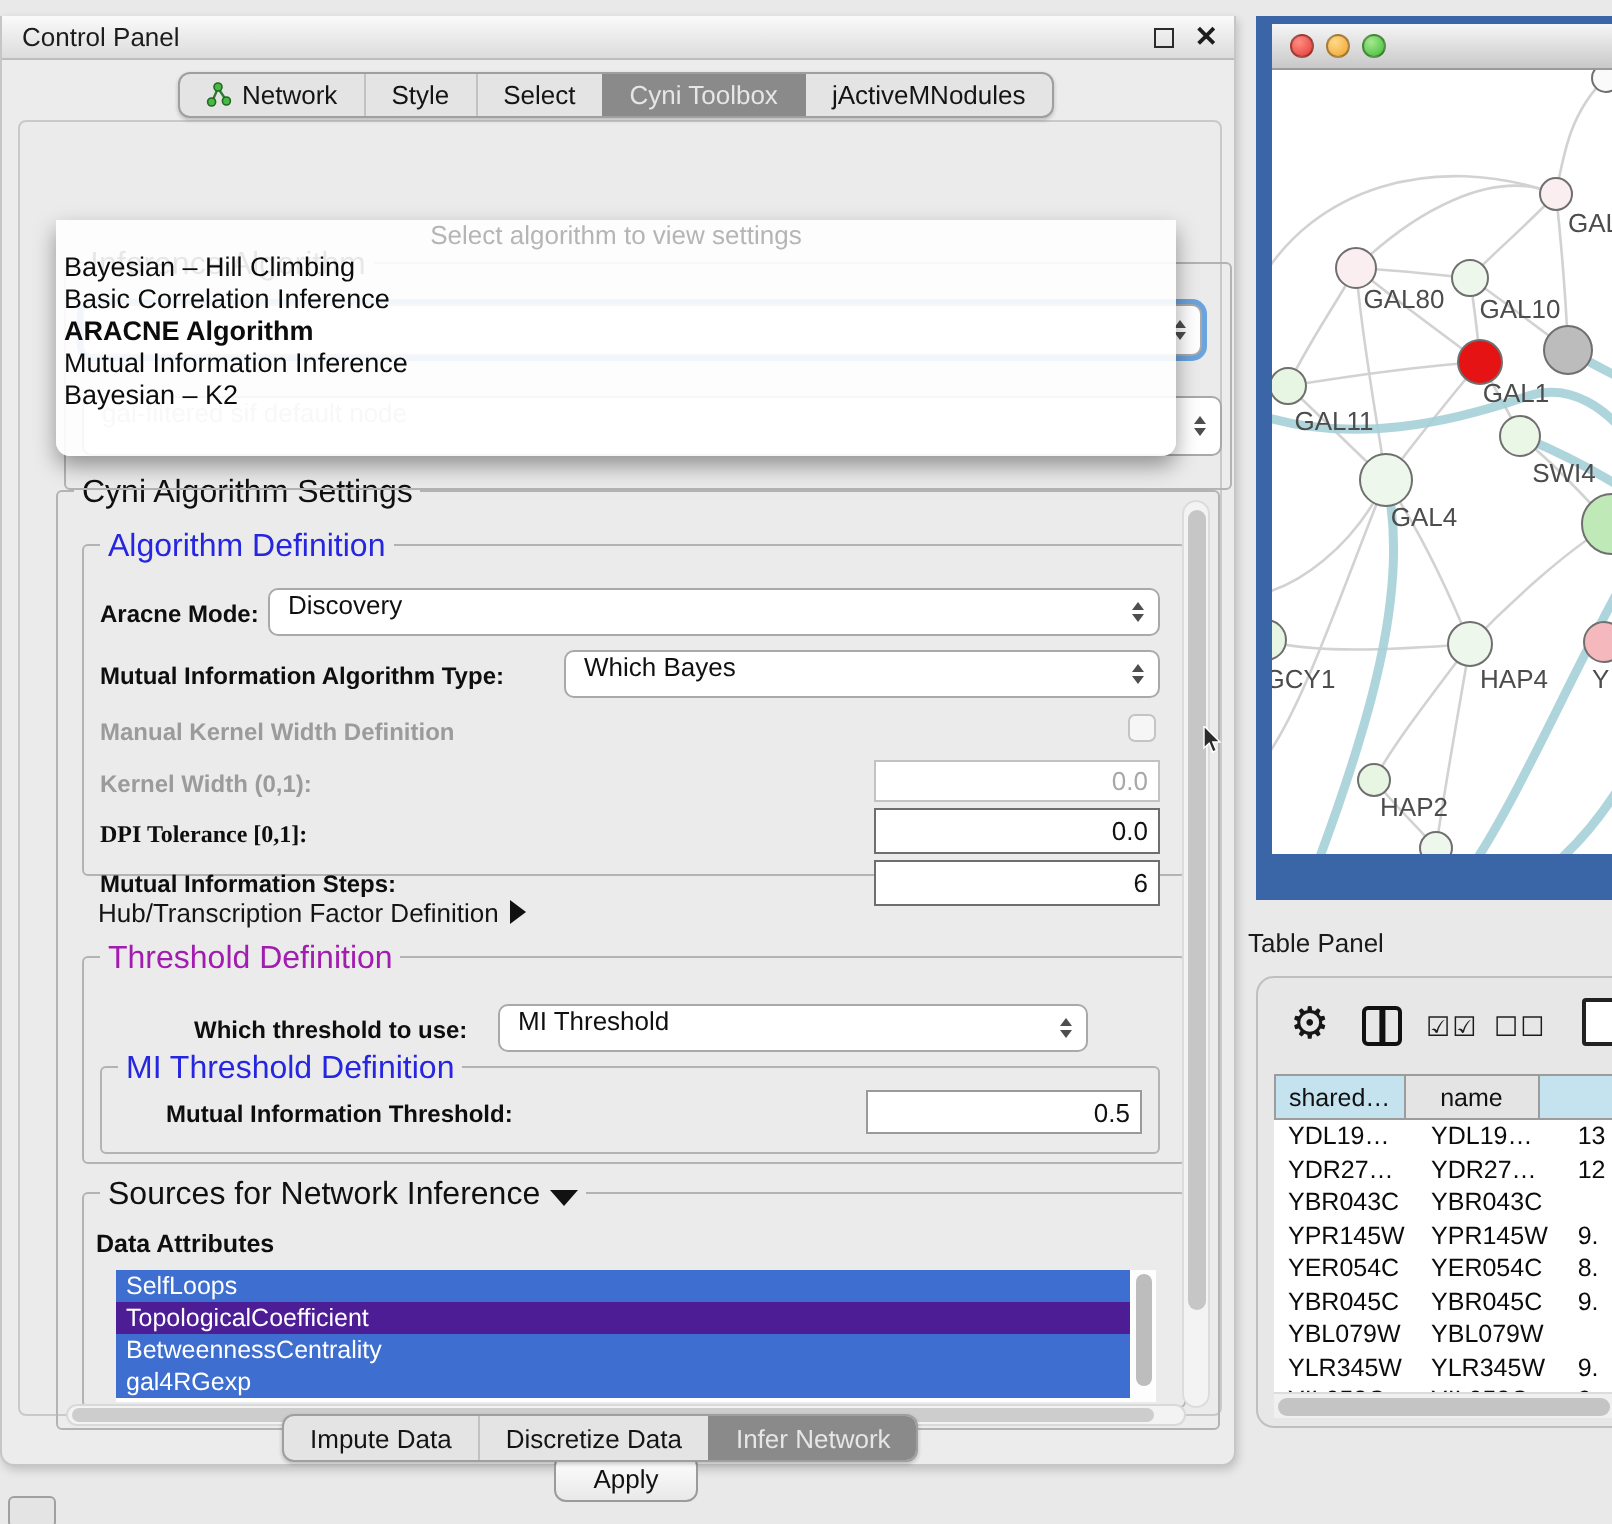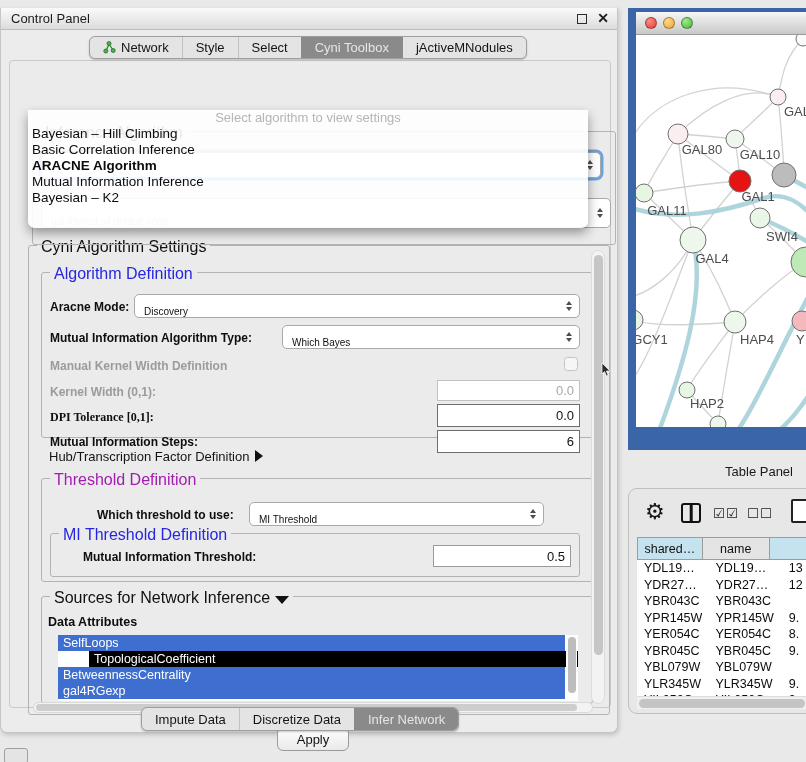--- a/index.html
+++ b/index.html
@@ -35,21 +35,21 @@
 
   
   .grp { position:absolute; border:1px solid #b3b3b3; border-radius:3px; }
   .grp > .gt { position:absolute; top:-8px; left:8px; background:#ebebeb; padding:0 4px;
     font-size:16px; color:#101010; white-space:nowrap; }
   .gt.blue { color:#2626e0; }
   .gt.green { color:#a21caf; }
 
   .inference-grp { left:22px; top:70px; width:584px; height:114px; z-index:1; }
   .combo { position:absolute; background:#fff; border:1px solid #a9a9a9; border-radius:5px;
-    font-size:10px; color:#101010; display:flex; align-items:flex-end; padding:0 22px 0 9px;
+    font-size:13px; color:#101010; display:flex; align-items:flex-start; padding:0 22px 0 9px;
     box-shadow:inset 0 1px 0 #fff; }
   .combo .spn { position:absolute; right:7px; top:50%; transform:translateY(-50%);
     display:flex; flex-direction:column; gap:2px; }
   .t-up { width:0; height:0; border-left:3.5px solid transparent; border-right:3.5px solid transparent;
     border-bottom:4.5px solid #4e4e4e; }
   .t-dn { width:0; height:0; border-left:3.5px solid transparent; border-right:3.5px solid transparent;
     border-top:4.5px solid #4e4e4e; }
   .combo.focusring { box-shadow:0 0 0 2.5px #6aa3dd; }
   .ghost-text { color:#b2b2b2; }
 
@@ -106,21 +106,21 @@
     display:flex; align-items:center; gap:6px; padding-left:9px; }
   .tl { width:12px; height:12px; border-radius:50%; border:1px solid rgba(0,0,0,0.32); }
   .tl.red { background:radial-gradient(circle at 35% 30%, #ff8d84, #e23b35); }
   .tl.yellow { background:radial-gradient(circle at 35% 30%, #ffd98a, #f0a32c); }
   .tl.green { background:radial-gradient(circle at 35% 30%, #a5e88f, #3fbb35); }
   .net-canvas { position:absolute; left:8px; top:27px; right:0; height:392px; background:#ffffff; overflow:hidden; }
   #net-svg text { font-family:"Liberation Sans", sans-serif; font-size:13px; fill:#4c4c4c; }
 
   
   .table-title { position:absolute; left:615px; top:458px; width:178px; height:26px;
-    display:flex; align-items:center; padding-left:9px; font-size:13px; color:#1a1a1a;justify-content:flex-end; }
+    display:flex; align-items:center; padding-left:9px; font-size:13px; color:#1a1a1a; }
   .table-panel { position:absolute; left:628px; top:488px; width:200px; height:226px;
     background:#e7e7e7; border:1px solid #bfbfbf; border-radius:9px; }
   .gear { position:absolute; left:16px; top:12px; font-size:22px; color:#161616; line-height:1; }
   .cols-icon { position:absolute; left:52px; top:14px; width:20px; height:20px; border:2.6px solid #111; border-radius:3px; }
   .cols-icon:after { content:""; position:absolute; left:50%; top:0; bottom:0; width:2.6px; background:#111; transform:translateX(-50%); }
   .checks { position:absolute; top:16px; font-size:13.5px; letter-spacing:1px; color:#1c1c1c; }
   .checks.on { left:84px; }
   .checks.off { left:118px; }
   .doc-icon { position:absolute; left:162px; top:10px; width:19px; height:24px; background:#fff; border:2.4px solid #222; border-radius:2px; }
   .ytable { position:absolute; left:8px; top:48px; width:200px; height:172px; background:#fff; overflow:hidden; }
@@ -275,21 +275,21 @@
             </div>
           </div>
         </div>
 
         <div class="grp sources-grp">
           <span class="gt"><span>Sources for Network Inference</span><span class="tri-down"></span></span>
           <span class="lbl" style="left:6px; top:18px; font-size:12.5px;">Data Attributes</span>
           <div class="attr-list">
             <div id="attr-items">
                 <div class="attr-item" style="background: rgb(61, 110, 208);">SelfLoops</div>
-                <div class="attr-item" style="background: #000000; margin-left: 31px;">TopologicalCoefficient</div>
+                <div class="attr-item" style="background: #4c1d95;">TopologicalCoefficient</div>
                 <div class="attr-item" style="background: rgb(61, 110, 208);">BetweennessCentrality</div>
                 <div class="attr-item" style="background: rgb(61, 110, 208);">gal4RGexp</div>
               </div>
             <div class="attr-vsb">
                 <div class="thumb"></div>
               </div>
           </div>
         </div>
 
         <div class="vsb">

